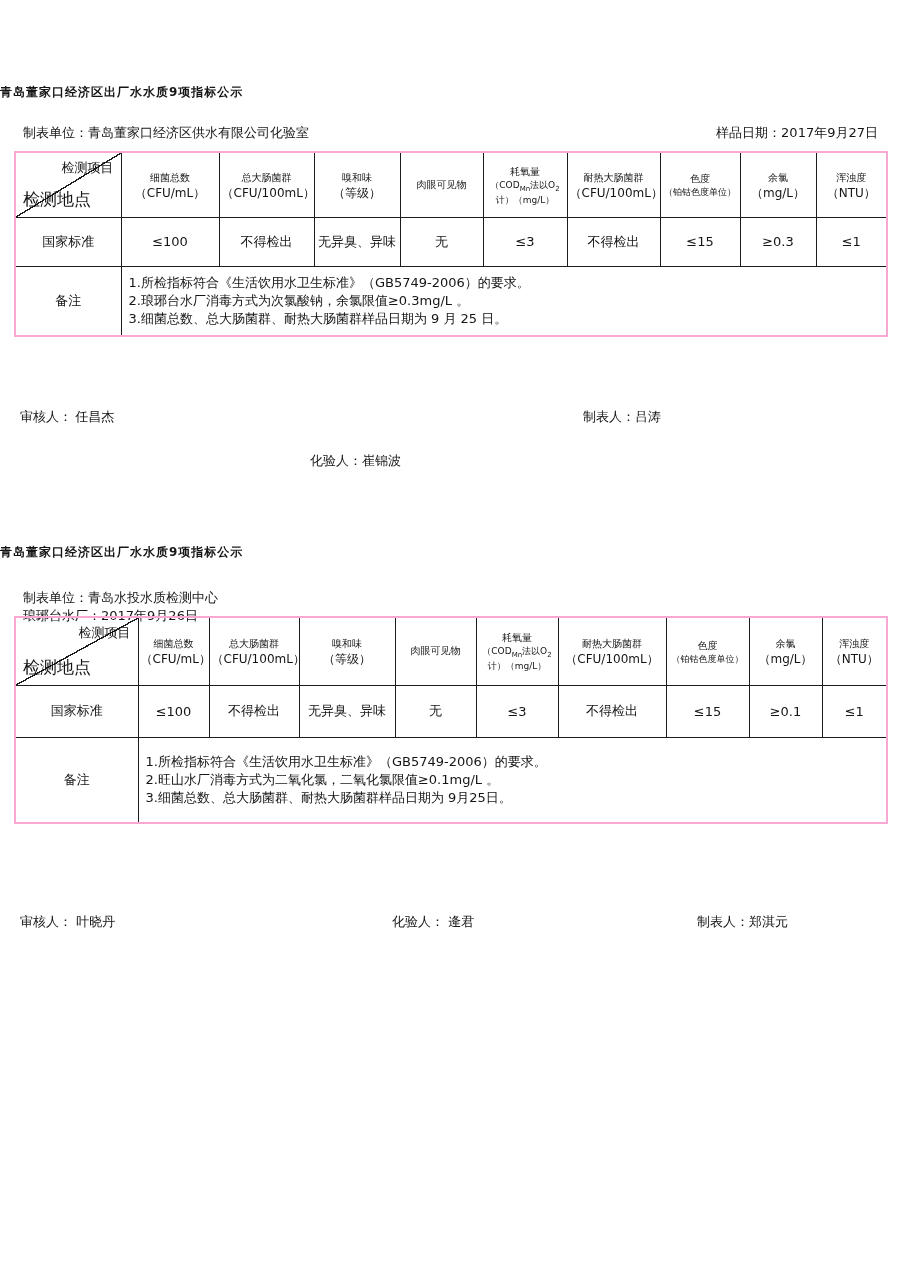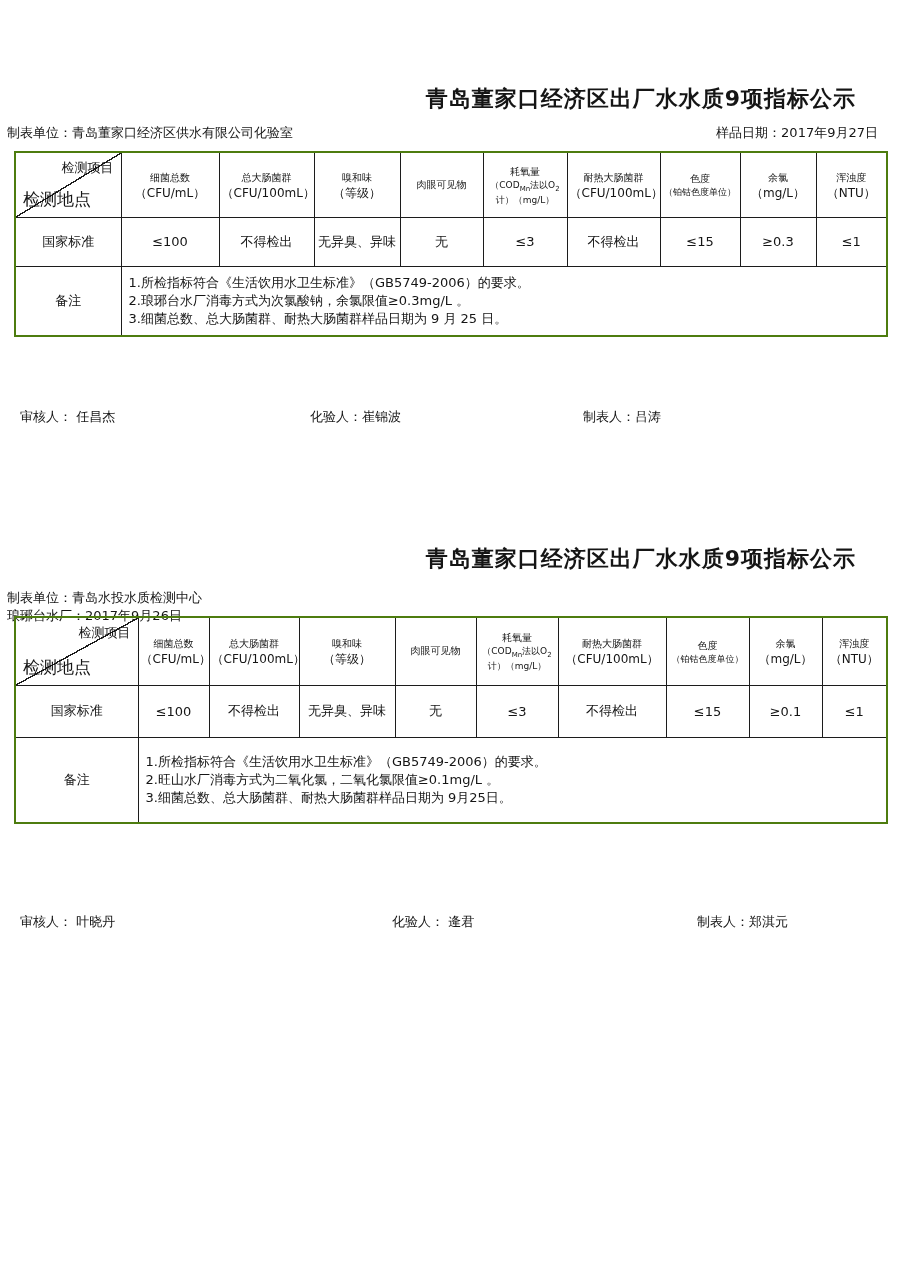--- a/index.html
+++ b/index.html
@@ -1,27 +1,27 @@
 <!DOCTYPE html>
 <html><head>
 <meta charset="utf-8">
 <style>
   * { margin:0; padding:0; box-sizing:border-box; }
   html,body { background:#fff; }
   body { width:900px; height:1272px; position:relative; overflow:hidden;
          font-family:"DejaVu Sans","Liberation Sans",sans-serif; color:#151515; }
   .page { position:absolute; left:0; top:0; width:900px; height:1272px; background:#fff; }
 
-  .doc-title { position:absolute; left:0; width:856px; text-align:right;
-               font-size:22px; font-weight:bold; letter-spacing:1px; }
-  .meta-row  { position:absolute; left:0; width:900px; padding:0 22px 0 7px;
+  .doc-title { position:absolute; left:0; width:856px; text-align:left;
+               font-size:12px; font-weight:bold; letter-spacing:1px; }
+  .meta-row  { position:absolute; left:0; width:900px; padding:0 22px 0 23px;
                display:flex; justify-content:space-between; font-size:13px; }
 
   table.wq { position:absolute; left:14px; width:872px; border-collapse:collapse;
-             table-layout:fixed; border:2px solid #4d7c0f;padding-left:48px; }
+             table-layout:fixed; border:2px solid #f9a8d4;padding-left:48px; }
   .wq th, .wq td { border:1px solid #1c1c1c; text-align:center; vertical-align:middle;
                    font-weight:normal; font-size:13px; padding:1px 2px; overflow:hidden; }
   .wq .col-name { font-size:10px; line-height:16px; }
   .wq .col-unit { font-size:12px; line-height:14px; }
   .wq .col-unit.sm { font-size:9px; line-height:11px; }
   .wq sub { font-size:7px; }
 
   
   .corner { position:relative; padding:0;
     background:linear-gradient(to bottom right,
@@ -37,25 +37,25 @@
   .t1 .r-head   { height:65px; }
   .t1 .r-data   { height:49px; }
   .t1 .r-remark { height:70px; }
   .t2 .r-head   { height:68px; }
   .t2 .r-data1  { height:55px; }
   .t2 .r-data2  { height:52px; }
   .t2 .r-remark { height:86px; }
 
   .sig-row { position:absolute; left:0; width:900px; height:20px; font-size:13px; }
   .sig-row span { position:absolute; top:0; white-space:nowrap; }
-  .s1 .sig-a { left:20px; }  .s1 .sig-b { left:310px; } .s1 .sig-c { left:583px; }
+  .s1 .sig-a { left:20px; }  .s1 .sig-b { left:310px;margin-top:44px; } .s1 .sig-c { left:583px; }
   .s2 .sig-a { left:20px; }  .s2 .sig-b { left:392px; } .s2 .sig-c { left:697px; }
 
   
-  #title1 { top:84px; }   #meta1 { top:124px; }  #table1 { top:151px; }  #sigs1 { top:408px; }
+  #title1 { top:84px; }   #meta1 { top:124px; }  #table1 { top:151px; }  #sigs1 { top:408px;font-family:Liberation Serif, serif; }
   #title2 { top:544px; }  #meta2 { top:589px;flex-direction:column; }  #table2 { top:616px; }  #sigs2 { top:913px; }
 </style>
 </head>
 <body>
 
 <div class="page">
 
   <div id="title1" class="doc-title">青岛董家口经济区出厂水水质9项指标公示</div>
 
   <div id="meta1" class="meta-row">

